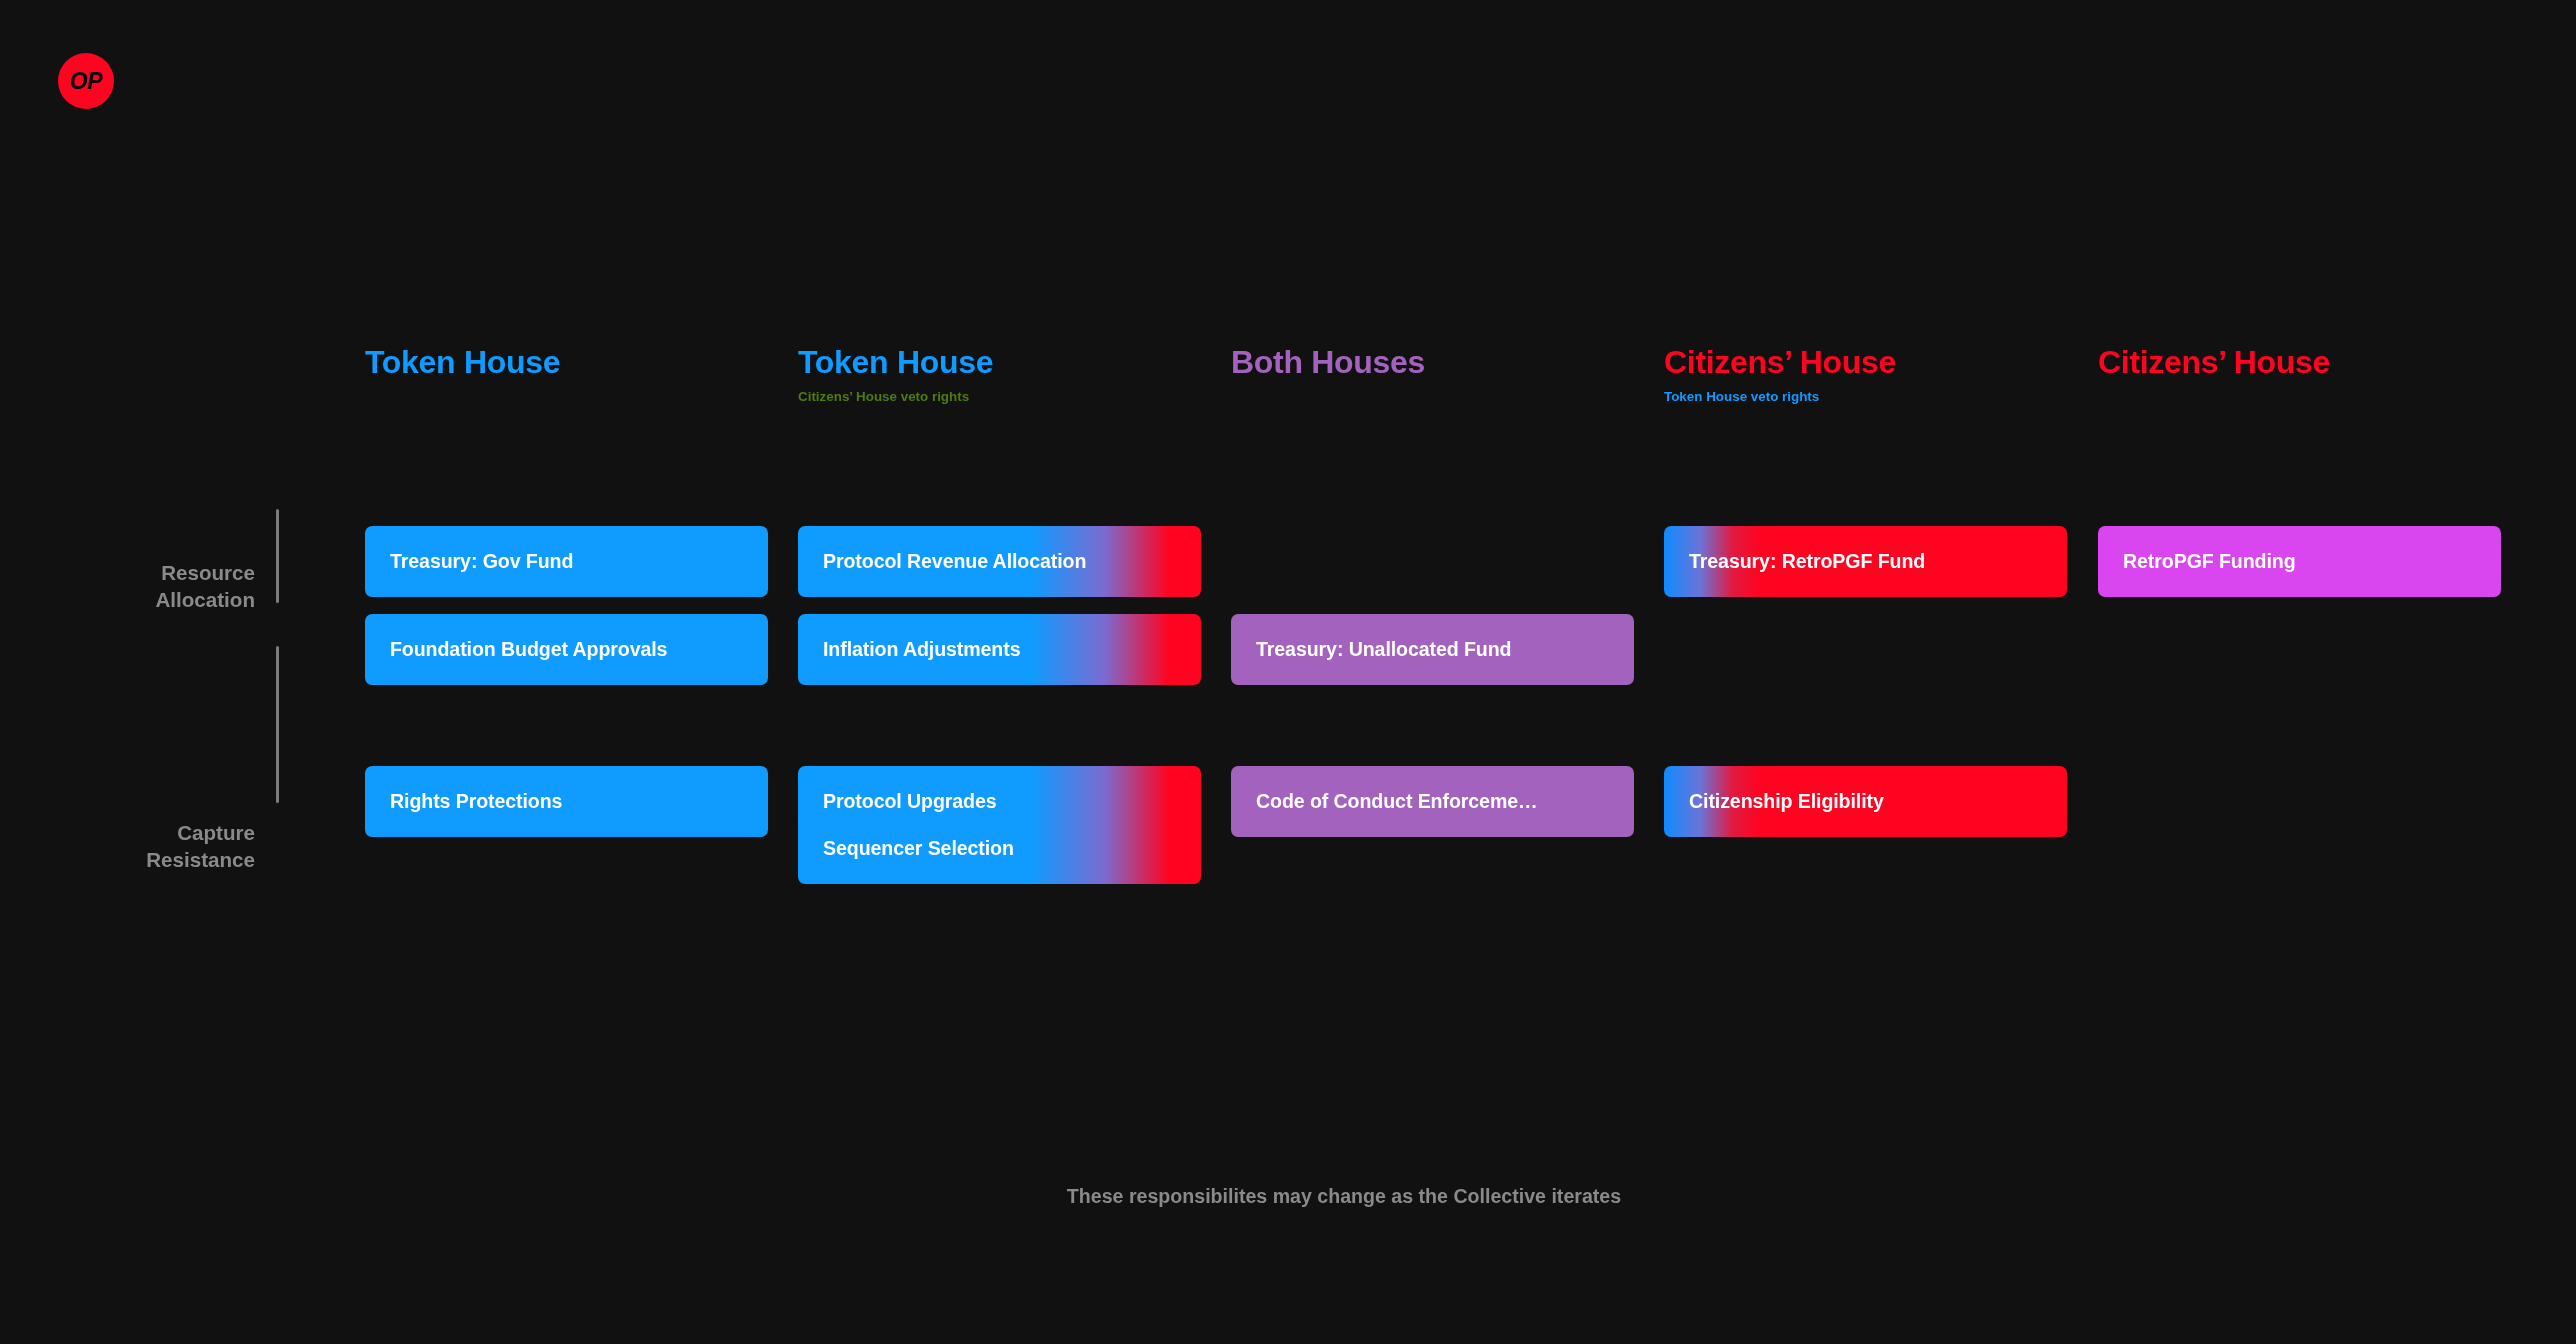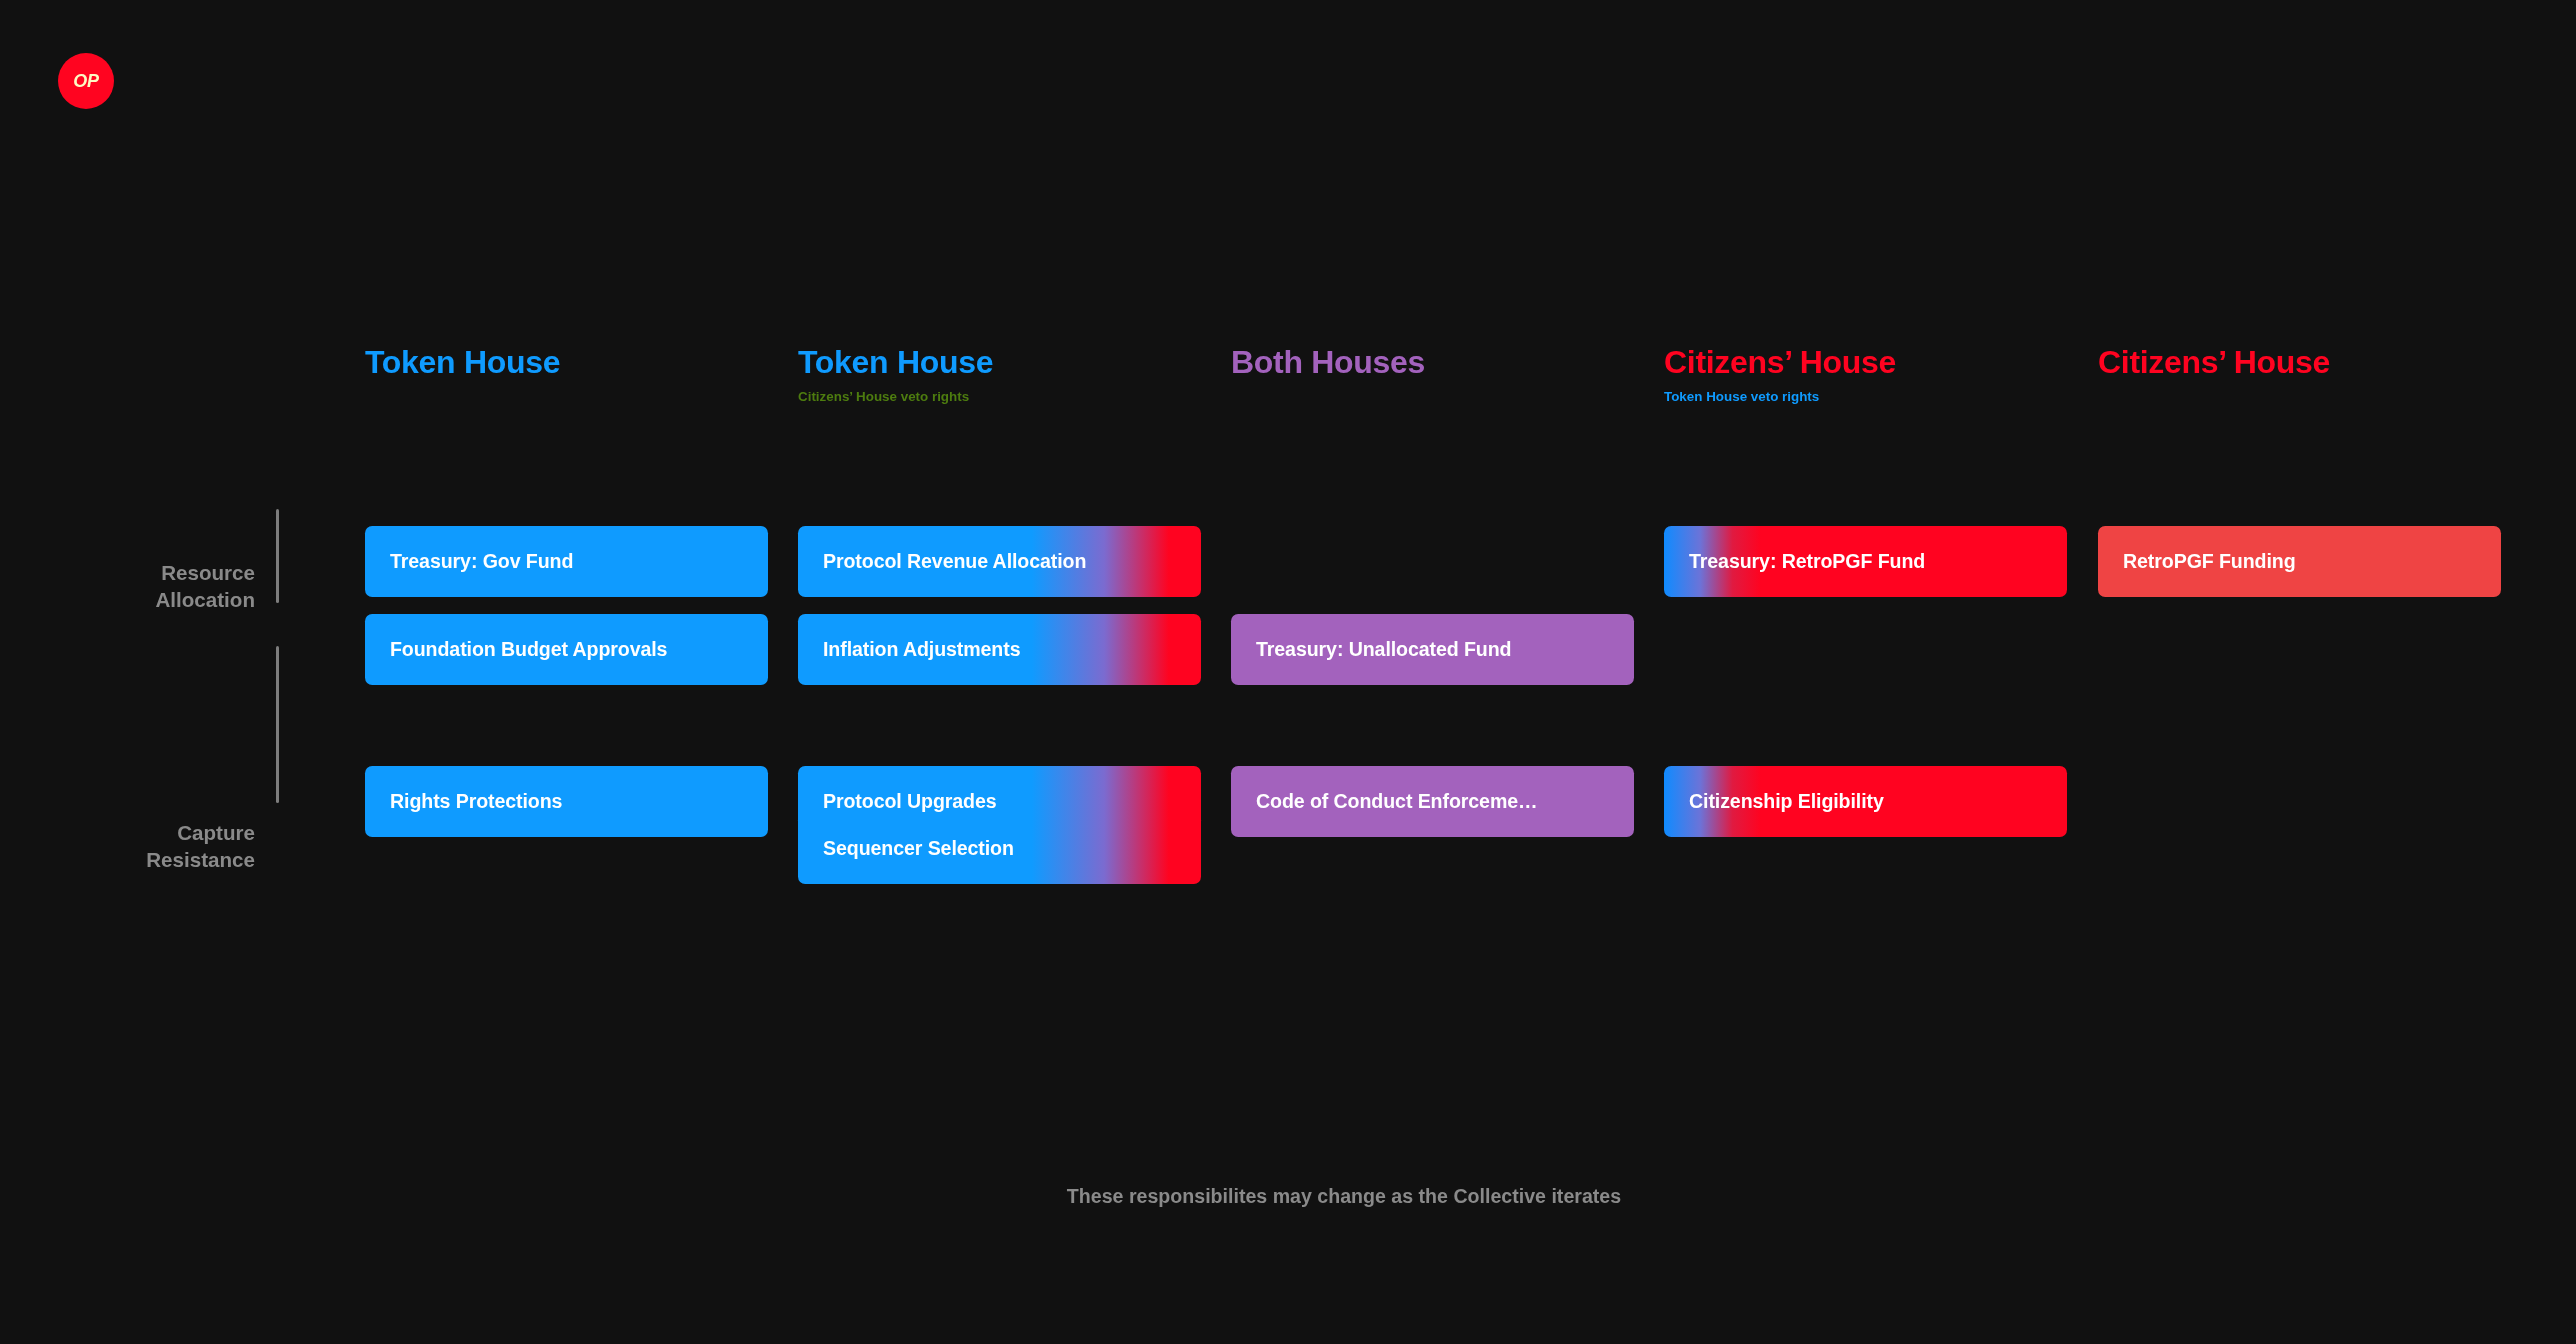--- a/index.html
+++ b/index.html
@@ -25,24 +25,24 @@
     top: 53px;
     width: 56px;
     height: 56px;
     border-radius: 50%;
     background: #FF0420;
     display: flex;
     align-items: center;
     justify-content: center;
   }
   .logo-badge .logo-text {
-    font-size: 18px;
+    font-size: 23px;
     font-weight: bold;
     font-style: italic;
-    color: #fef9c3;
+    color: #000000;
     letter-spacing: -0.3px;
     line-height: 1;
   }
 
   
   .matrix {
     position: absolute;
     left: 0;
     top: 0;
     width: 2688px;
@@ -125,21 +125,21 @@
 
   
   .slot-r0c0 { top: 526px; }
   .slot-r0c1 { top: 614px; }
   .slot-r1c0 { top: 766px; }
   .slot-r1c1 { top: 813px; }
 
   
   .fill-blue   { background: #0F9BFF; }
   .fill-purple { background: #A362BD; }
-  .fill-red    { background: #ef4444; }
+  .fill-red    { background: #d946ef; }
   .fill-grad-blue-red {
     background: linear-gradient(90deg,
       #0F9BFF 0%, #0F9BFF 58%, #7B6BD0 76%, #FF0320 92%, #FF0320 100%);
   }
   .fill-grad-red-blue {
     background: linear-gradient(90deg,
       #0F8BFF 0%, #6C73D8 9%, #E01A41 17%, #FF0320 24%, #FF0320 100%);
   }
 
   

